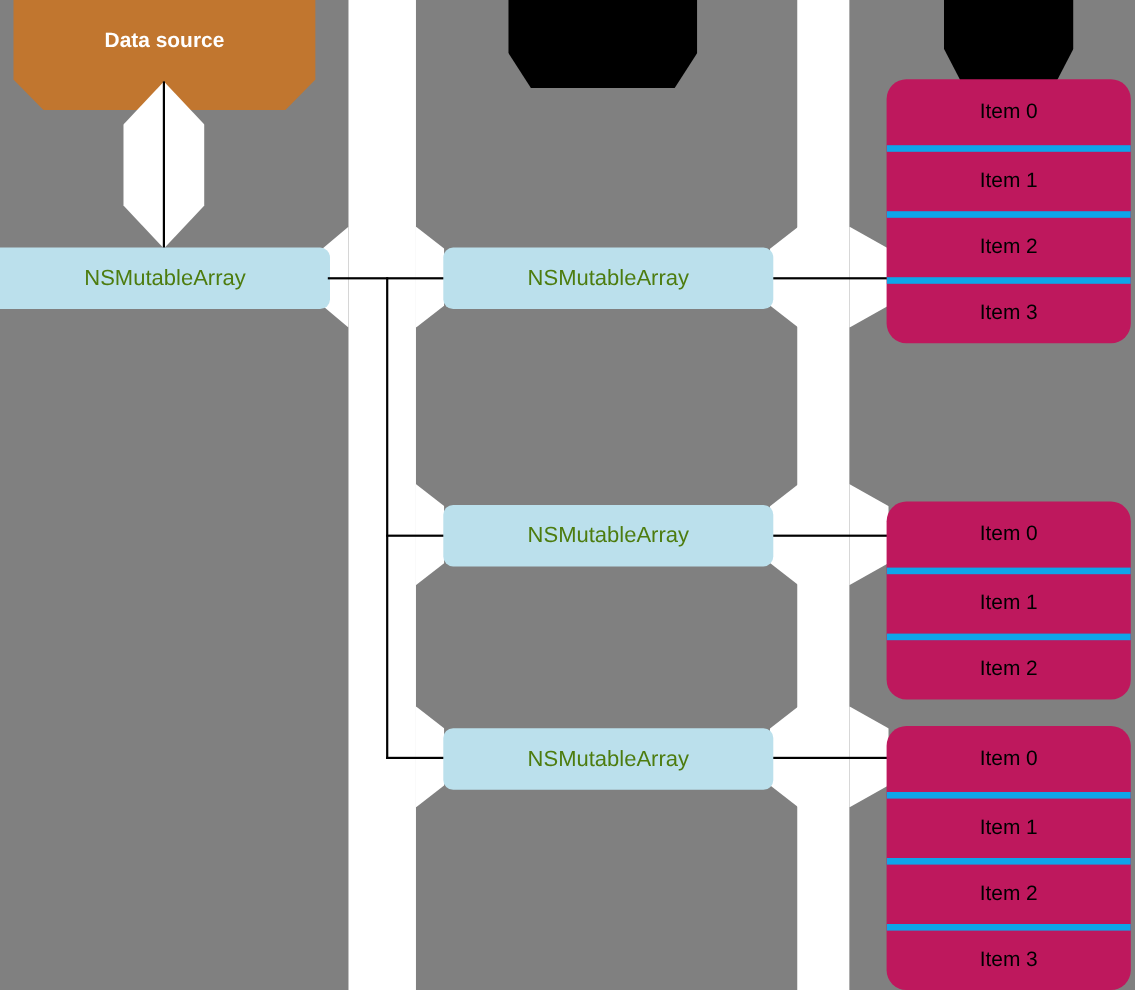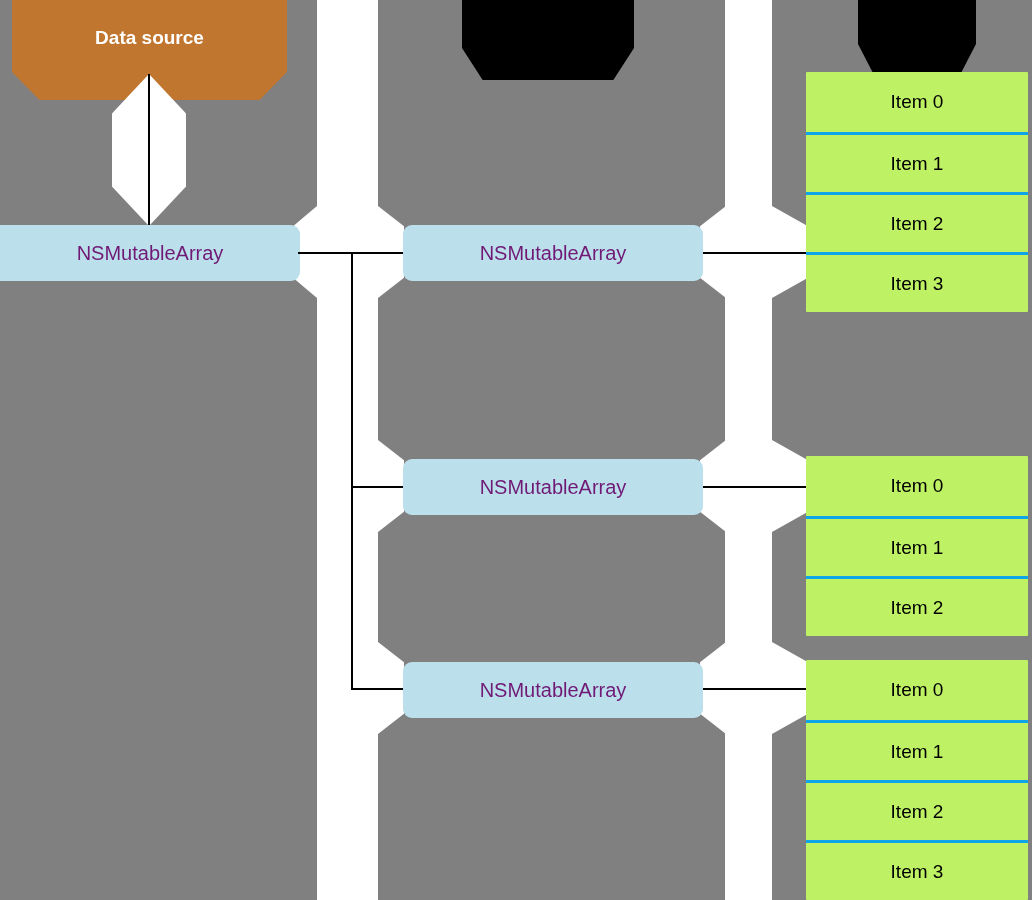--- a/index.html
+++ b/index.html
@@ -108,57 +108,57 @@
   }
 
   
   .array-box {
     position: absolute;
     background: #bbe0ec;
     border-radius: 9px;
     display: flex;
     align-items: center;
     justify-content: center;
-    color: #701a75;
+    color: #4d7c0f;
     font-size: 20px;
     box-sizing: border-box;
   }
   #array-root {
     left: 0;
     top: 225px;
     width: 300px;
     height: 56px;
     border-radius: 0 9px 9px 0;
   }
   #array-section-0 { left: 403px; top: 225px; width: 300px; height: 56px; }
   #array-section-1 { left: 403px; top: 459px; width: 300px; height: 56px; }
   #array-section-2 { left: 403px; top: 662px; width: 300px; height: 56px; }
 
   
   .item-group {
     position: absolute;
     left: 806px;
     width: 222px;
-    background: #bef264;
-    border-radius: 1px;
+    background: #be185d;
+    border-radius: 18px;
     overflow: hidden;
     box-sizing: border-box;
   }
   #item-group-0 { top: 72px; }
   #item-group-1 { top: 456px; }
   #item-group-2 { top: 660px; }
 
   .item-cell {
     height: 60px;
     display: flex;
     align-items: center;
     justify-content: center;
     font-size: 19px;
     color: #000000;
-    border-top: 3px solid #0ea5e9;
+    border-top: 6px solid #0ea5e9;
     box-sizing: border-box;
   }
   .item-cell:first-child { border-top: none; }
 
   
   .conn {
     position: absolute;
     background: #000000;
   }
   .conn-h { height: 2px; }

